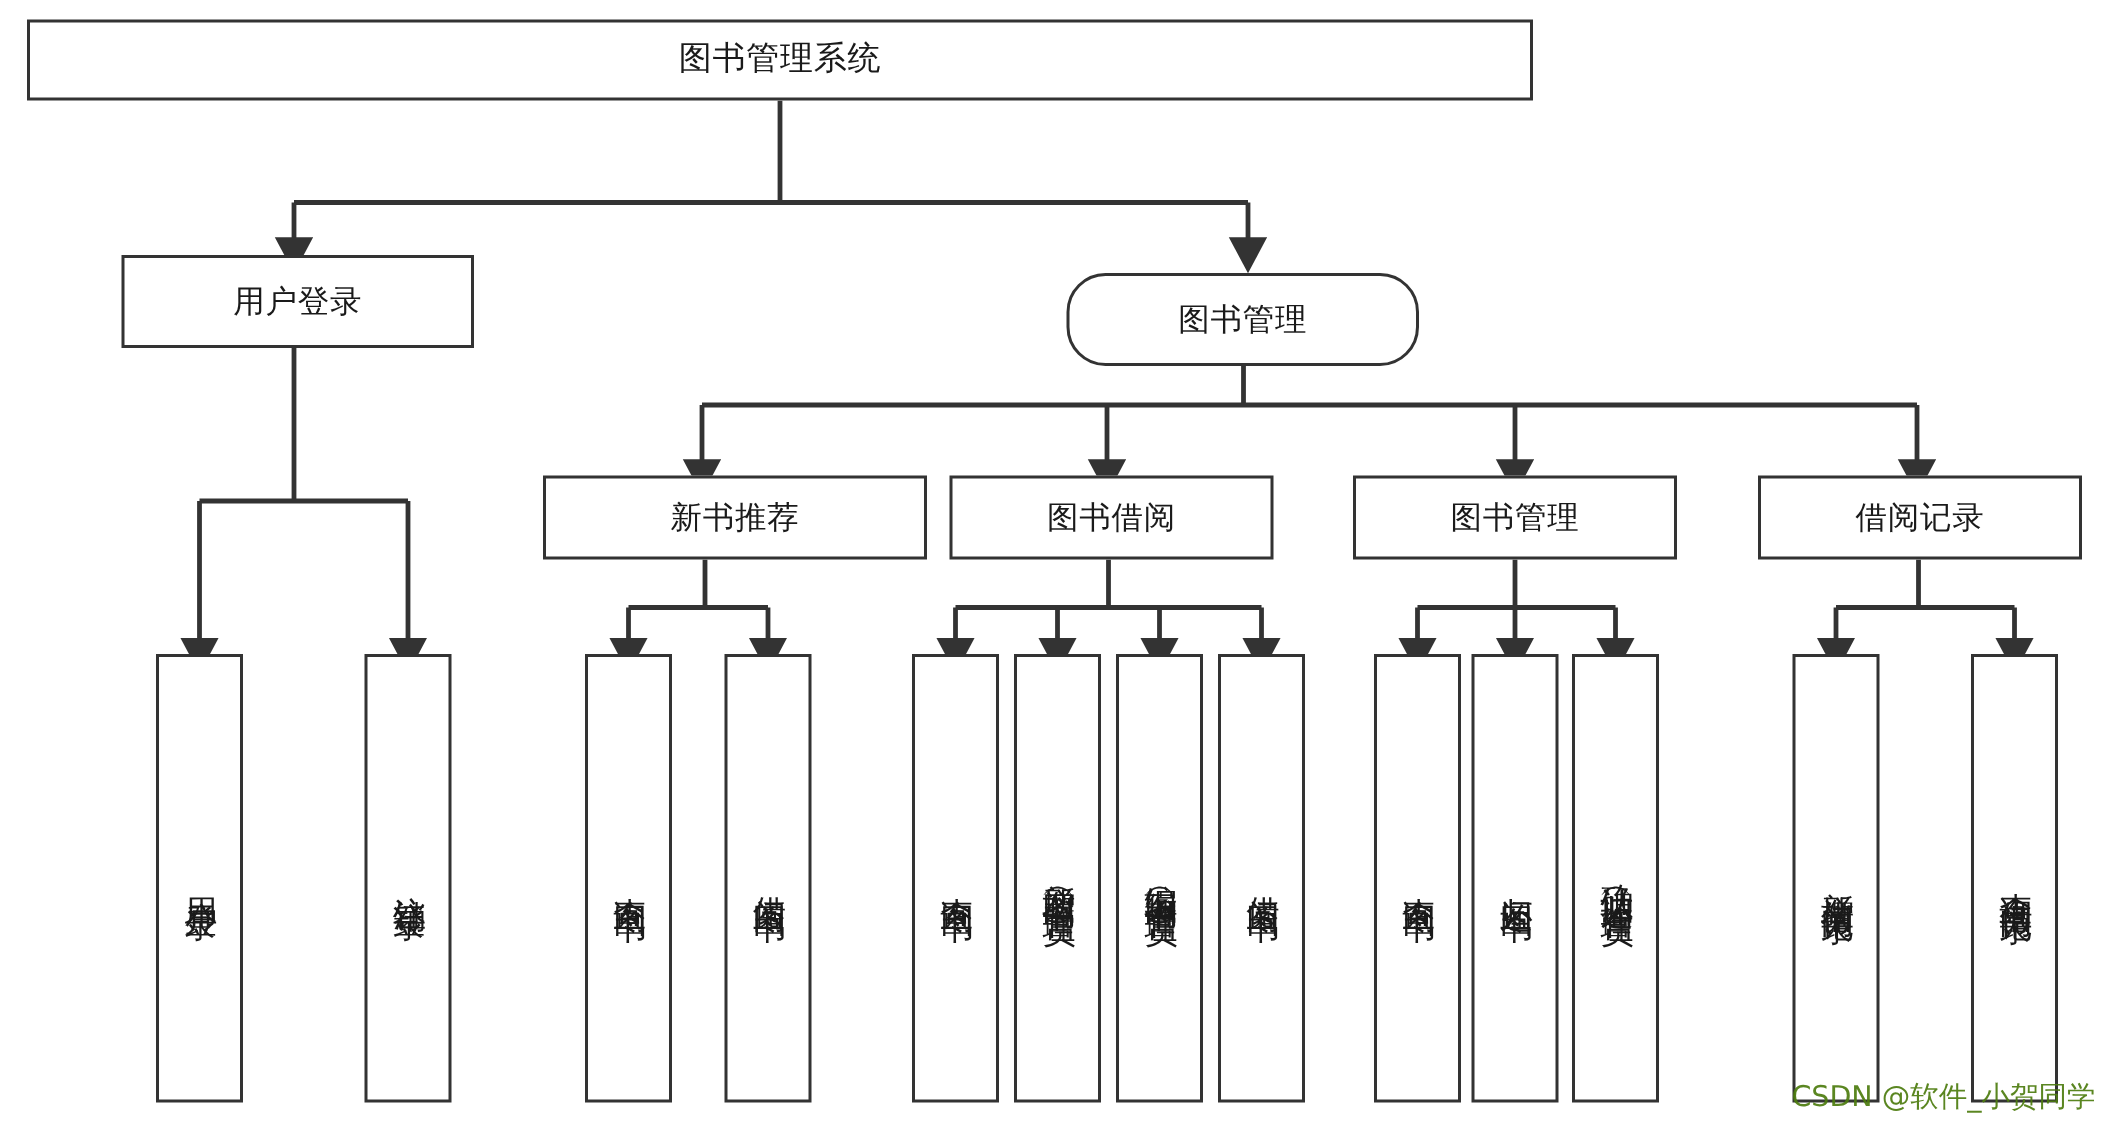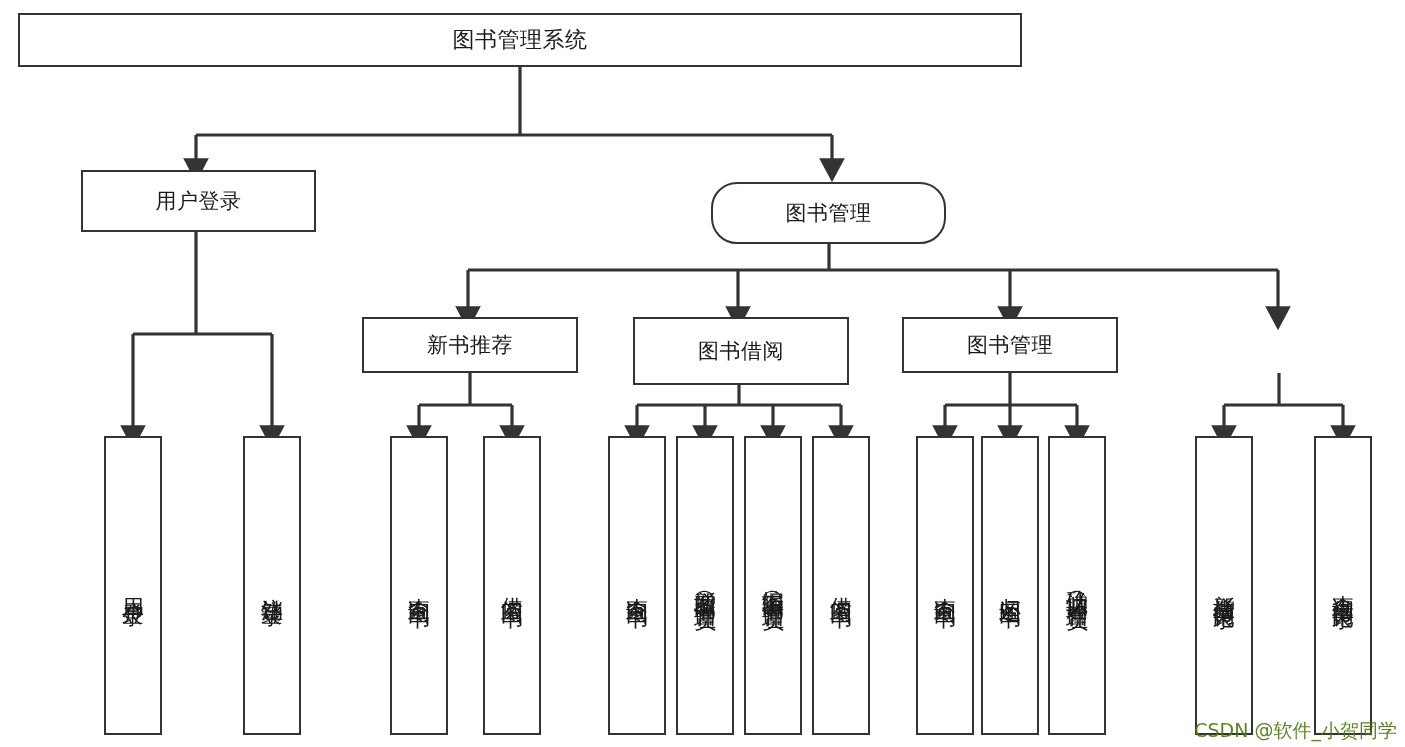--- a/index.html
+++ b/index.html
@@ -109,28 +109,31 @@
     <span class="lbl">图书管理系统</span>
   </div>
 
   <div class="node h-node" style="left:81px;top:170px;width:235px;height:62px;">
     <span class="lbl">用户登录</span>
   </div>
   <div class="node h-node" style="left:711px;top:182px;width:235px;height:62px;border-radius:26px;">
     <span class="lbl">图书管理</span>
   </div>
 
-  <div class="node h-node" style="left:362px;top:317px;width:216px;height:56px;">
+  <div class="node h-node" style="left:362px;top:317px;width:256px;height:56px;">
     <span class="lbl">新书推荐</span>
   </div>
-  <div class="node h-node" style="left:633px;top:317px;width:216px;height:68px;justify-content:center;">
+  <div class="node h-node" style="left:633px;top:317px;width:216px;height:56px;justify-content:center;">
     <span class="lbl">图书借阅</span>
   </div>
   <div class="node h-node" style="left:902px;top:317px;width:216px;height:56px;">
     <span class="lbl">图书管理</span>
+  </div>
+  <div class="node h-node" style="left:1172px;top:317px;width:216px;height:56px;">
+    <span class="lbl">借阅记录</span>
   </div>
 
   <div class="node v-node" style="left:104px;top:436px;width:58px;height:299px;">
     <span class="lbl">用户登录</span>
   </div>
   <div class="node v-node" style="left:243px;top:436px;width:58px;height:299px;">
     <span class="lbl">注销登录</span>
   </div>
 
   <div class="node v-node" style="left:390px;top:436px;width:58px;height:299px;">

